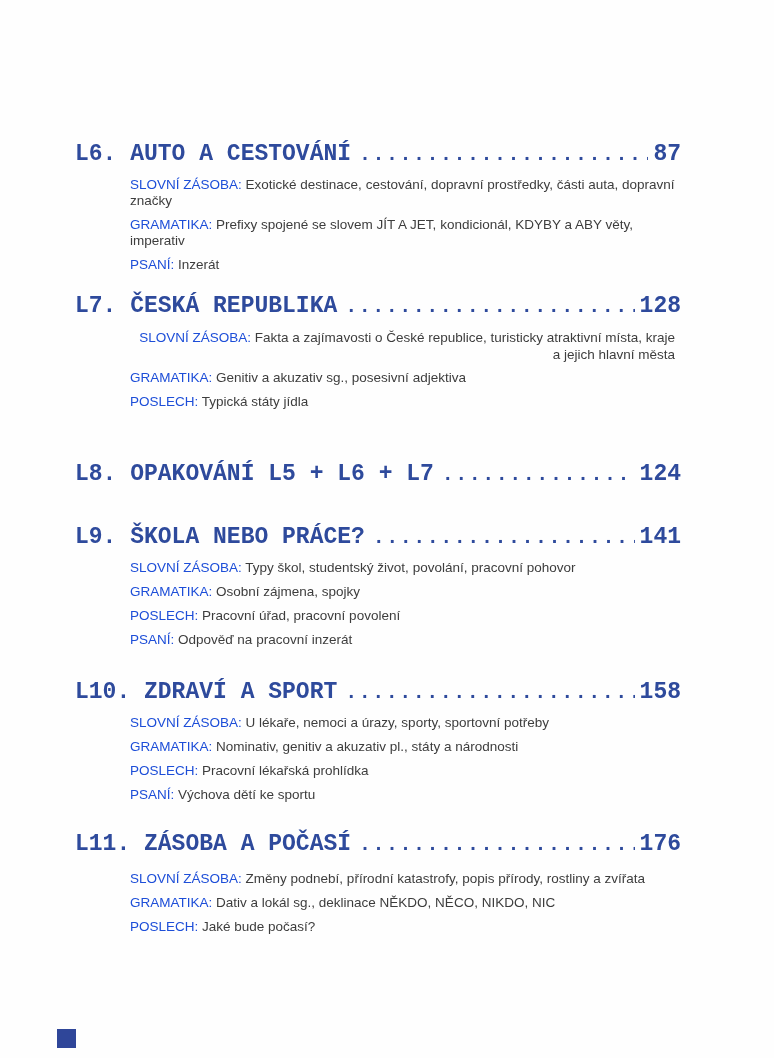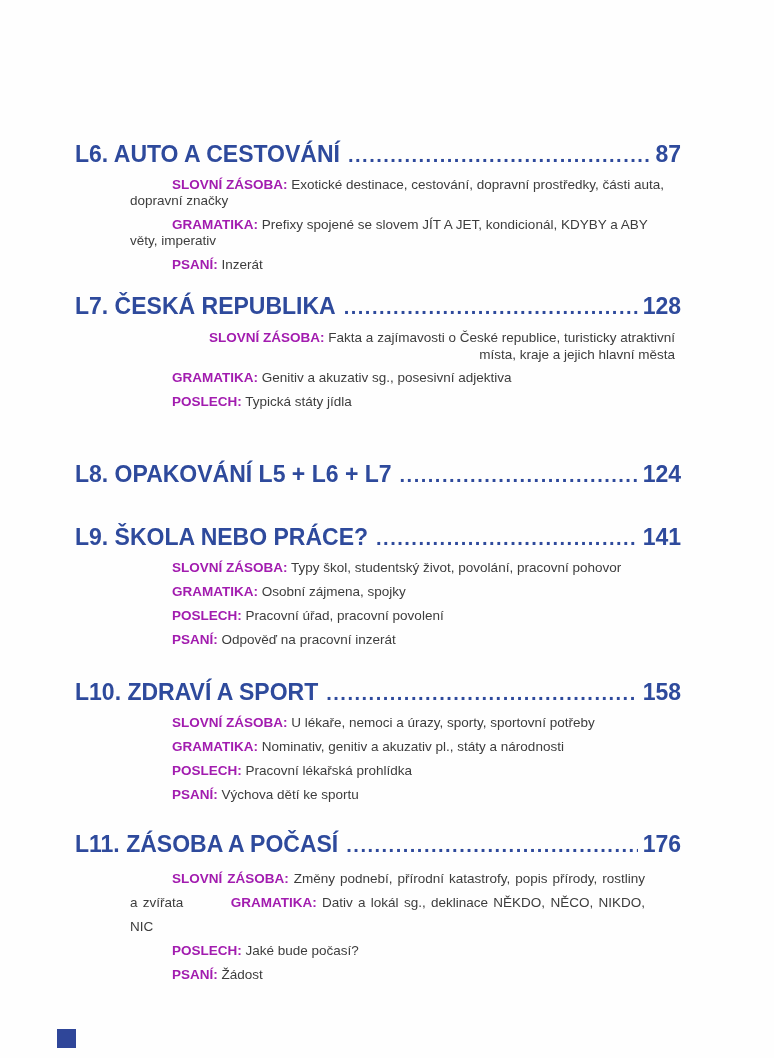--- a/index.html
+++ b/index.html
@@ -21,20 +21,21 @@
   }
   .title-row {
     display: flex;
     align-items: baseline;
     width: 100%;
     color: #2e4a9c;
     font-weight: 700;
     font-size: 23px;
     line-height: 28px;
     white-space: nowrap;
+    font-family: Liberation Mono, monospace;
   }
   .leader {
     flex: 1 1 auto;
     overflow: hidden;
     margin: 0 5px 0 8px;
     font-size: 20px;
     letter-spacing: 1.5px;
     color: #2e4a9c;
   }
   .pagenum { flex: 0 0 auto; }
@@ -49,21 +50,21 @@
     line-height: 16px;
   }
   .detail.wrap2 { line-height: 17px; margin-bottom: 7px; text-align: right; }
   .detail.justified {
     line-height: 24px;
     margin: 0;
     width: 515px;
     text-align: justify;
   }
   .detail.tall { line-height: 24px; margin: 0; }
-  .lbl { font-weight: 700; color: #a21caf; margin-left: 42px; }
+  .lbl { font-weight: 400; color: #1d4ed8; }
   .txt { color: #3d3d3d; }
   .corner-square {
     position: absolute;
     left: 57px; top: 1029px;
     width: 19px; height: 19px;
     background: #2f4699;
   }
 </style>
 </head>
 <body>
@@ -134,18 +135,17 @@
 
   <section class="toc-entry" style="top:830px">
     <div class="title-row">
       <span>L11. ZÁSOBA A POČASÍ</span>
       <span class="leader">..........................................................................................................................</span>
       <span class="pagenum">176</span>
     </div>
     <div class="details">
       <p class="detail justified"><span class="lbl">SLOVNÍ ZÁSOBA:</span> <span class="txt">Změny podnebí, přírodní katastrofy, popis přírody, rostliny a zvířata</span> <span class="lbl">GRAMATIKA:</span> <span class="txt">Dativ a lokál sg., deklinace NĚKDO, NĚCO, NIKDO, NIC</span></p>
       <p class="detail tall"><span class="lbl">POSLECH:</span> <span class="txt">Jaké bude počasí?</span></p>
-      <p class="detail tall"><span class="lbl">PSANÍ:</span> <span class="txt">Žádost</span></p>
     </div>
   </section>
 
   <div class="corner-square"></div>
 </div>
 
 </body></html>

